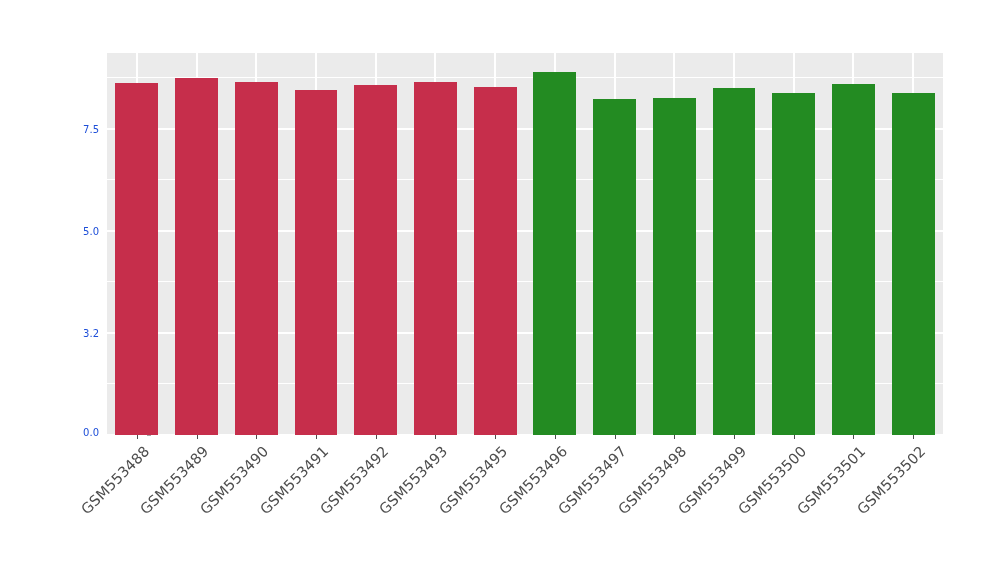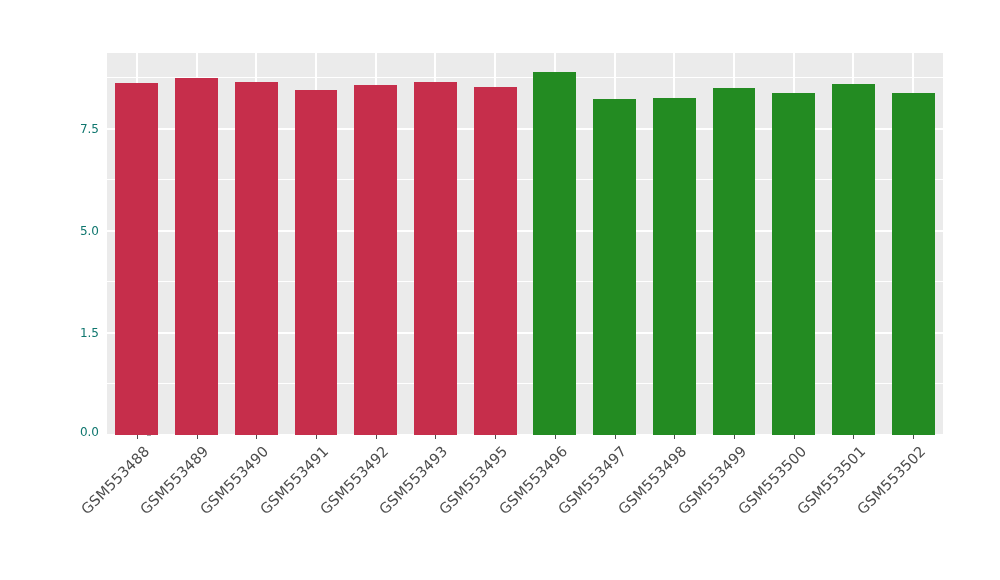--- a/index.html
+++ b/index.html
@@ -38,22 +38,22 @@
     letter-spacing: 0.2px;
     white-space: nowrap;
   }
 
   
   .y-tick-label {
     position: absolute;
     right: 0;
     width: 46px;
     text-align: right;
-    font-size: 12px;
-    color: #0f766e;
+    font-size: 10px;
+    color: #1d4ed8;
     transform: translateY(-50%);
     white-space: nowrap;
   }
   #y-ticks {
     position: absolute;
     left: 49px;
     top: 0;
     width: 50px;
     height: 580px;
   }
@@ -137,21 +137,21 @@
 
 <div id="plot-root">
 
   <div id="y-axis-title">
     
   </div>
 
   <div id="y-ticks">
       <div class="y-tick-label" style="top: 432px;">0.0</div>
       <div class="y-tick-mark" style="top: 435px;"></div>
-      <div class="y-tick-label" style="top: 332.861px;">1.5</div>
+      <div class="y-tick-label" style="top: 332.861px;">3.2</div>
       <div class="y-tick-mark" style="top: 332.861px;"></div>
       <div class="y-tick-label" style="top: 230.722px;">5.0</div>
       <div class="y-tick-mark" style="top: 230.722px;"></div>
       <div class="y-tick-label" style="top: 128.583px;">7.5</div>
       <div class="y-tick-mark" style="top: 128.583px;"></div>
     </div>
 
   <div id="panel">
       <div class="grid-minor-y" style="top: 330.43px;"></div>
       <div class="grid-minor-y" style="top: 228.291px;"></div>

